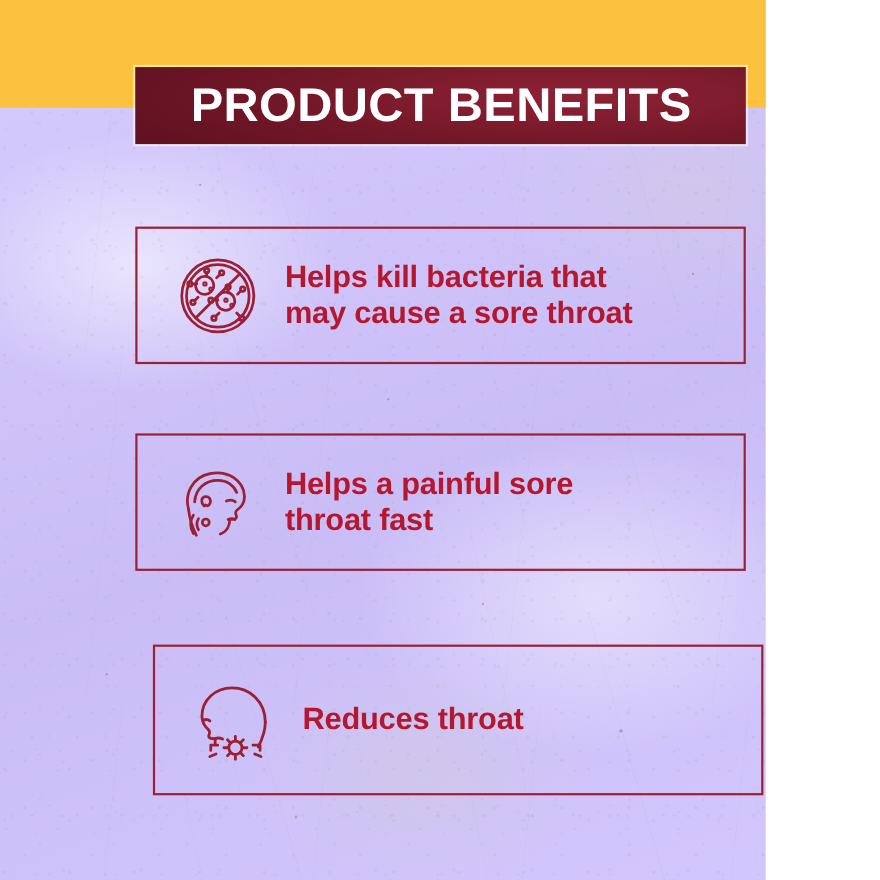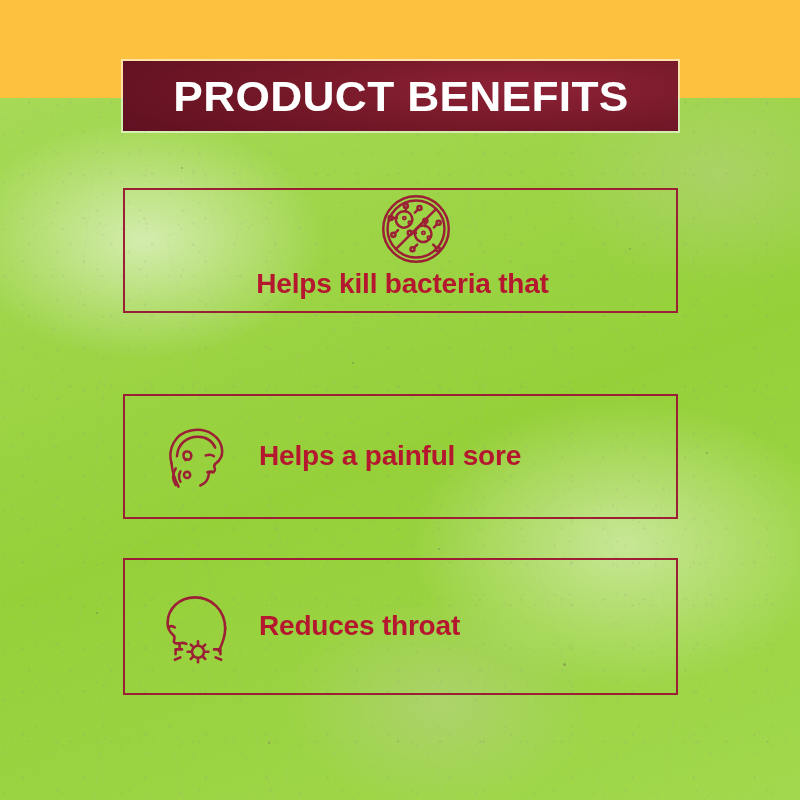--- a/index.html
+++ b/index.html
@@ -8,23 +8,23 @@
   }
   body {
     width: 800px;
     height: 800px;
     font-family: "Liberation Sans", sans-serif;
     overflow: hidden;
   }
 
   #canvas {
     position: relative;
-    width: 800px;
+    width: 696px;
     height: 800px;
-    background-color: #84cc16;
+    background-color: #c4b5fd;
     overflow: hidden;
   }
 
   
   .paper-texture {
     position: absolute;
     inset: 0;
     background-image:
       radial-gradient(circle at 12% 22%, rgba(150,150,140,.13) 0 1.1px, transparent 1.4px),
       radial-gradient(circle at 37% 8%,  rgba(130,130,120,.11) 0 1.3px, transparent 1.6px),
@@ -106,23 +106,23 @@
   .benefit-box {
     position: absolute;
     left: 123px;
     width: 555px;
     border: 2px solid #9b2035;
     box-sizing: border-box;
     display: flex;
     align-items: center;
     z-index: 4;
   }
-  #benefit-box-0 { top: 188px; height: 125px; flex-direction: column; }
+  #benefit-box-0 { top: 206px; height: 125px; }
   #benefit-box-1 { top: 394px; height: 125px; }
-  #benefit-box-2 { top: 558px; height: 137px; }
+  #benefit-box-2 { top: 586px; height: 137px; margin-left: 16px; }
 
   .benefit-icon {
     flex: 0 0 auto;
     width: 86px;
     margin-left: 30px;
     display: flex;
     align-items: center;
     justify-content: center;
   }
   .benefit-icon svg { display: block; }
@@ -192,20 +192,21 @@
         <path d="M73 48 l3.6 -3.6"></path>
           <circle cx="79" cy="42" r="2.6"></circle>
         <path d="M72 70 l3.5 3.5"></path>
           <circle cx="78" cy="76" r="2.6"></circle>
         <circle cx="59.5" cy="55" r="1.9" stroke-width="2.4"></circle>
         <circle cx="66.5" cy="61" r="1.9" stroke-width="2.4"></circle>
       </svg>
     </div>
     <div class="benefit-text">
       <span class="line">Helps kill bacteria that</span>
+      <span class="line">may cause a sore throat</span>
     </div>
   </div>
 
   <div class="benefit-box" id="benefit-box-1">
     <div class="benefit-icon">
       <svg width="78" height="78" viewBox="0 0 100 100" fill="none" stroke="#9b2035" stroke-width="3.2" stroke-linecap="round" stroke-linejoin="round">
 
         <path d="M16 58
                  C11 40, 20 20, 41 16
                  C62 12, 80 24, 81 42
@@ -228,20 +229,21 @@
 
         <path d="M62 69.5 C65 68.3, 68 68.5, 70 69.6"></path>
 
         <circle cx="36" cy="73" r="4"></circle>
         <path d="M27.5 68.5 a13 13 0 0 0 0 13"></path>
         <path d="M21.5 64.5 a20 20 0 0 0 0 21.5"></path>
       </svg>
     </div>
     <div class="benefit-text">
       <span class="line">Helps a painful sore</span>
+      <span class="line">throat fast</span>
     </div>
   </div>
 
   <div class="benefit-box" id="benefit-box-2">
     <div class="benefit-icon">
       <svg width="80" height="80" viewBox="0 0 100 100" fill="none" stroke="#9b2035" stroke-width="3.2" stroke-linecap="round" stroke-linejoin="round">
 
         <path d="M84 52
                  C84 28, 66 13, 46 13
                  C27 13, 12 27, 12 45

